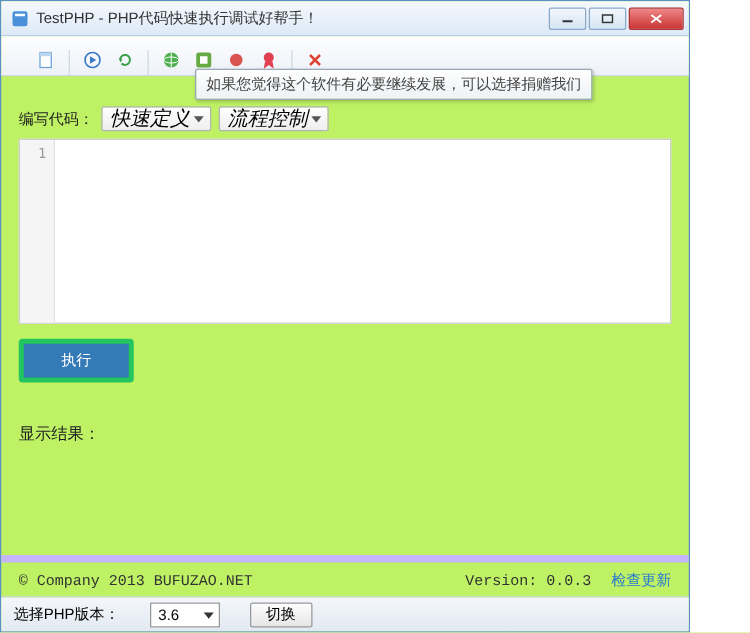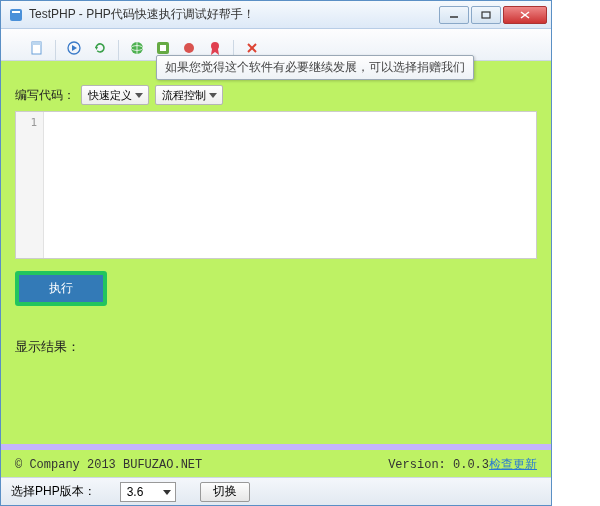--- a/index.html
+++ b/index.html
@@ -12,31 +12,31 @@
   .win-btn { width: 30px; height: 18px; border: 1px solid #8aa8c8; background: linear-gradient(to bottom,#f0f6fc,#d6e4f2); display: flex; align-items: center; justify-content: center; font-size: 10px; margin-left: 2px; border-radius: 2px; position: relative; }
   .win-close { width: 44px; background: linear-gradient(to bottom,#e88,#c33); border-color:#a33; color:#fff; }
   .win-btn svg { display:block; }
   .toolbar { height: 32px; background: linear-gradient(to bottom,#fdfdfe,#edf2f8); border-bottom: 1px solid #cdd8e4; display:flex; align-items:flex-end; padding: 0 24px; gap: 2px; position: relative; }
   .tb-btn { width: 24px; height: 24px; border: 1px solid transparent; border-radius:3px; display:flex; align-items:center; justify-content:center; }
   .tb-sep { width:1px; height:20px; background:#cdd8e4; margin: 0 4px; }
   .tooltip { position:absolute; top: 26px; left: 155px; background: linear-gradient(to bottom,#fefefe,#eef2f6); border:1px solid #9aa8b6; padding: 3px 8px; font-size:12px; color:#444; box-shadow: 1px 1px 3px rgba(0,0,0,0.2); z-index:10; border-radius:2px; white-space:nowrap; }
   .content { flex:1; padding: 10px 14px 6px 14px; display:flex; flex-direction:column; overflow:hidden;justify-content:space-between; }
   .row-label { display:flex; align-items:center; gap:6px; margin-bottom:6px; margin-top:14px; }
   .lbl { font-size:12px; color:#222; }
-  .dd { height:20px; border:1px solid #b5b5b5; background: linear-gradient(to bottom,#fff,#eee); font-size:11px; padding: 0 16px 0 6px; border-radius:2px; display:flex; align-items:center; position:relative; }
+  .dd { height:20px; border:1px solid #b5b5b5; background: linear-gradient(to bottom,#fff,#eee); font-size:16px; padding: 0 16px 0 6px; border-radius:2px; display:flex; align-items:center; position:relative;font-style:italic; }
   .dd:after { content:""; position:absolute; right:5px; top:7px; border-left:4px solid transparent; border-right:4px solid transparent; border-top:5px solid #555; }
   .editor { flex: 0 0 148px; border:1px solid #ccc; background:#fff; display:flex; margin-bottom:12px; }
   .gutter { width:28px; background:#f5f5f5; border-right:1px solid #e2e2e2; text-align:right; padding:4px 6px 0 0; color:#999; font-family: Consolas, monospace; font-size:11px; }
   .code-area { flex:1; padding:4px 6px; font-family: Consolas, monospace; font-size:12px; color:#333; }
   .run-btn { display:inline-block; background:#337ab7; color:#fff; border:4px solid #22c55e; padding:5px 30px; font-size:12px; border-radius:3px; margin-bottom:32px; width:fit-content; }
   .result-label { font-size:13px; color:#222; margin-bottom:22px; }
   .result-area { flex:1; }
   .footer { border-top:6px solid #c4b5fd; padding:6px 14px 4px 14px; display:flex; align-items:center; font-size:12px; color:#333; font-family: Consolas, "Courier New", monospace; }
   .footer .spacer { flex:1; }
-  .link { color:#2a7ad2; margin-left:0; font-family: "Microsoft YaHei", SimSun, sans-serif; text-decoration: underline; }
+  .link { color:#2a7ad2; margin-left:16px; font-family: "Microsoft YaHei", SimSun, sans-serif; }
   .statusbar { height:28px; background: linear-gradient(to bottom,#f4f7fb,#e2e9f1); border-top:1px solid #cdd8e4; display:flex; align-items:center; padding:0 10px; gap:24px; font-size:12px; }
   .select { height:20px; border:1px solid #999; background:#fff; font-size:12px; padding:0 18px 0 6px; position:relative; display:flex; align-items:center; width:56px; }
   .select:after { content:""; position:absolute; right:4px; top:7px; border-left:4px solid transparent; border-right:4px solid transparent; border-top:5px solid #333; }
   .switch-btn { height:20px; border:1px solid #999; background: linear-gradient(to bottom,#fdfdfd,#e6e6e6); padding:0 12px; font-size:12px; display:flex; align-items:center; border-radius:2px; }
 </style>
 </head>
 <body>
 
 <div class="window">
 

